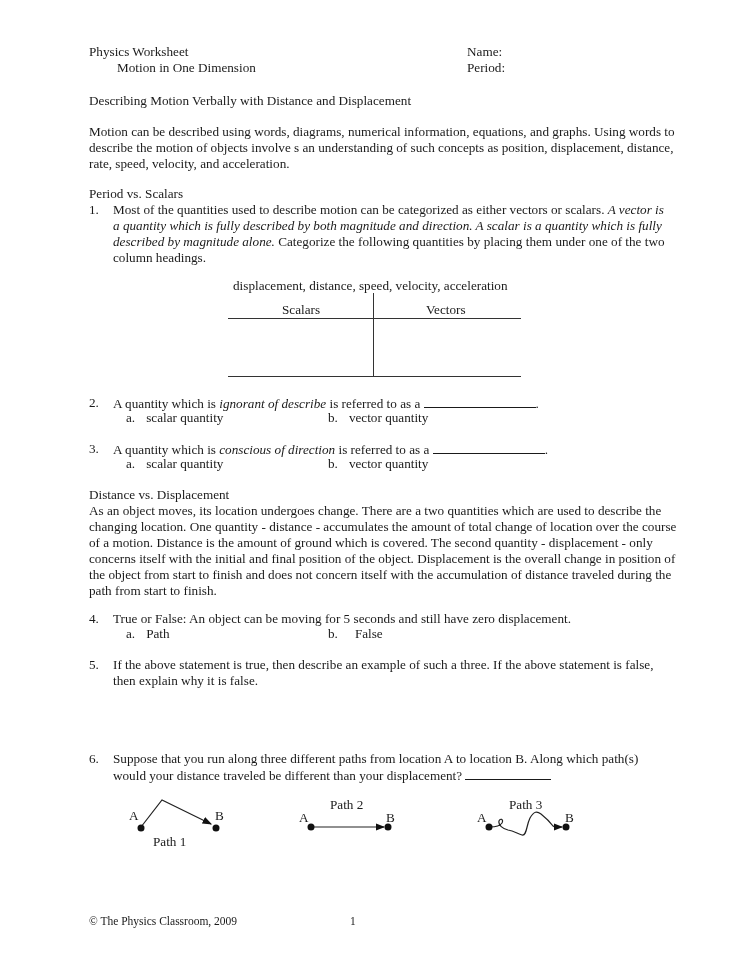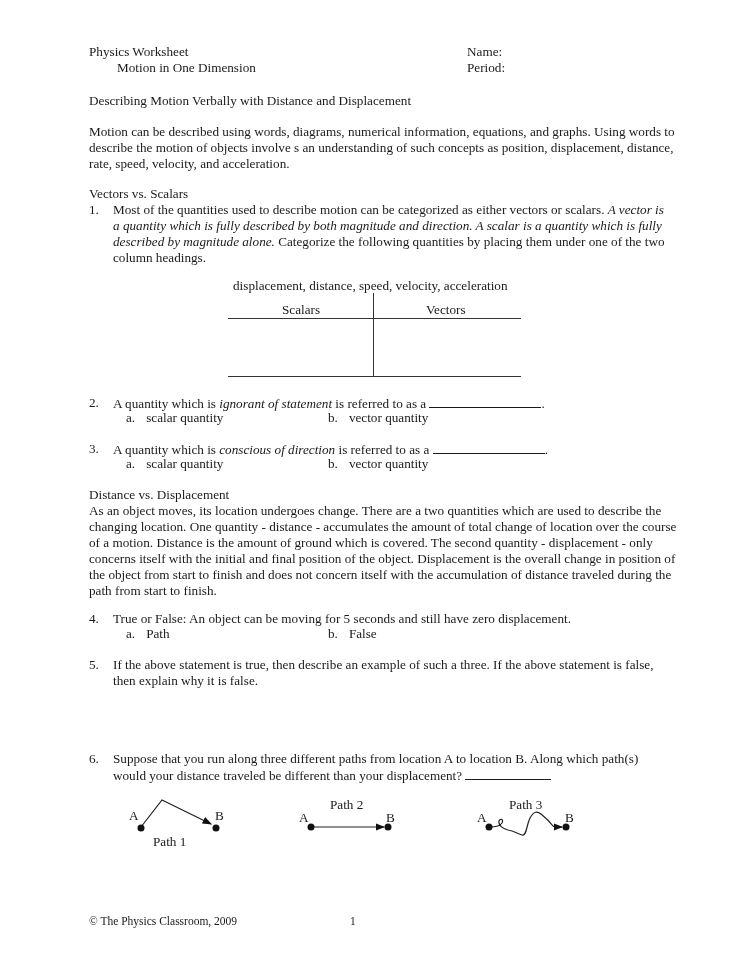--- a/index.html
+++ b/index.html
@@ -24,53 +24,53 @@
 
 <div class="abs" style="left:89px; top:44px;">Physics Worksheet</div>
 <div class="abs" style="left:93px; top:60px;margin-left:24px;">Motion in One Dimension</div>
 <div class="abs" style="left:467px; top:44px;">Name:</div>
 <div class="abs" style="left:467px; top:60px;">Period:</div>
 
 <div class="abs b" style="left:89px; top:93px;">Describing Motion Verbally with Distance and Displacement</div>
 
 <div class="para" style="top:124px;">Motion can be described using words, diagrams, numerical information, equations, and graphs. Using words to describe the motion of objects involve   s an understanding of such concepts as position, displacement, distance, rate, speed, velocity, and acceleration.</div>
 
-<div class="abs b" style="left:89px; top:186px;">Vectors vs. Scalars</div>
+<div class="abs b" style="left:89px; top:186px;">Period vs. Scalars</div>
 <div class="num" style="top:202px;">1.</div>
 <div class="qtext" style="top:202px;"><span>Most of the quantities used to describe motion can be categorized as either vectors or scalars. </span><span class="i">A vector is a quantity which is fully described by both magnitude and direction. A scalar is a quantity which is fully described by magnitude alone.</span><span> Categorize the following quantities by placing them under one of the two column headings.</span></div>
 
 <div class="abs" style="left:233px; top:278px;">displacement, distance, speed, velocity, acceleration</div>
 
 <div>
   <div class="abs" style="left:282px; top:302px;">Scalars</div>
   <div class="abs" style="left:426px; top:302px;">Vectors</div>
   <div class="line" style="left:228px; top:318px; width:293px; height:1px;"></div>
   <div class="line" style="left:373px; top:293px; width:1px; height:84px;"></div>
   <div class="line" style="left:228px; top:376px; width:293px; height:1px;"></div>
   <div class="abs" style="left:230px; top:322px; width:140px; height:52px;"></div>
   <div class="abs" style="left:377px; top:322px; width:140px; height:52px;"></div>
 </div>
 
 <div class="num" style="top:395px;">2.</div>
-<div class="abs" style="left:113px; top:395px;"><span>A quantity which is </span><span class="i">ignorant of statement</span><span> is referred to as a </span><span class="blank" style="width:112px;"></span><span>.</span></div>
+<div class="abs" style="left:113px; top:395px;"><span>A quantity which is </span><span class="i">ignorant of describe</span><span> is referred to as a </span><span class="blank" style="width:112px;"></span><span>.</span></div>
 <div class="opt" style="left:126px; top:410px;"><span>a.</span><span style="margin-left:11px;">scalar quantity</span></div>
 <div class="opt" style="left:328px; top:410px;"><span>b.</span><span style="margin-left:11px;">vector quantity</span></div>
 
 <div class="num" style="top:441px;">3.</div>
 <div class="abs" style="left:113px; top:441px;"><span>A quantity which is </span><span class="i">conscious of direction</span><span> is referred to as a </span><span class="blank" style="width:112px;"></span><span>.</span></div>
 <div class="opt" style="left:126px; top:456px;"><span>a.</span><span style="margin-left:11px;">scalar quantity</span></div>
 <div class="opt" style="left:328px; top:456px;"><span>b.</span><span style="margin-left:11px;">vector quantity</span></div>
 
 <div class="abs b" style="left:89px; top:487px;">Distance vs. Displacement</div>
 <div class="para" style="top:503px;">As an object moves, its location undergoes change. There are a two quantities which are used to describe the changing location. One quantity - distance - accumulates the amount of total change of location over the course of a motion. Distance is the amount of ground which is covered. The second quantity - displacement - only concerns itself with the initial and final position of the object. Displacement is the overall change in position of the object from start to finish and does not concern itself with the accumulation of distance traveled during the path from start to finish.</div>
 
 <div class="num" style="top:611px;">4.</div>
 <div class="abs" style="left:113px; top:611px;">True or False: An object can be moving for 5 seconds and still have zero displacement.</div>
 <div class="opt" style="left:126px; top:626px;"><span>a.</span><span style="margin-left:11px;">Path</span></div>
-<div class="opt" style="left:328px; top:626px;"><span>b.</span><span style="margin-left:11px;">False</span></div>
+<div class="opt" style="left:328px; top:626px;"><span>b.</span><span style="margin-left:17px;">False</span></div>
 
 <div class="num" style="top:657px;">5.</div>
 <div class="qtext" style="top:657px;">If the above statement is true, then describe an example of such a three. If the above statement is false, then explain why it is false.</div>
 <div class="abs" style="left:113px; top:692px; width:560px; height:50px;"></div>
 
 <div class="num" style="top:751px;">6.</div>
 <div class="qtext" style="top:751px;"><span>Suppose that you run along three different paths from location A to location B. Along which path(s) would your distance traveled be different than your displacement? </span><span class="blank" style="width:86px;"></span></div>
 
 <div>
   <div class="abs" style="left:153px; top:786px;margin-top:48px;">Path 1</div>

